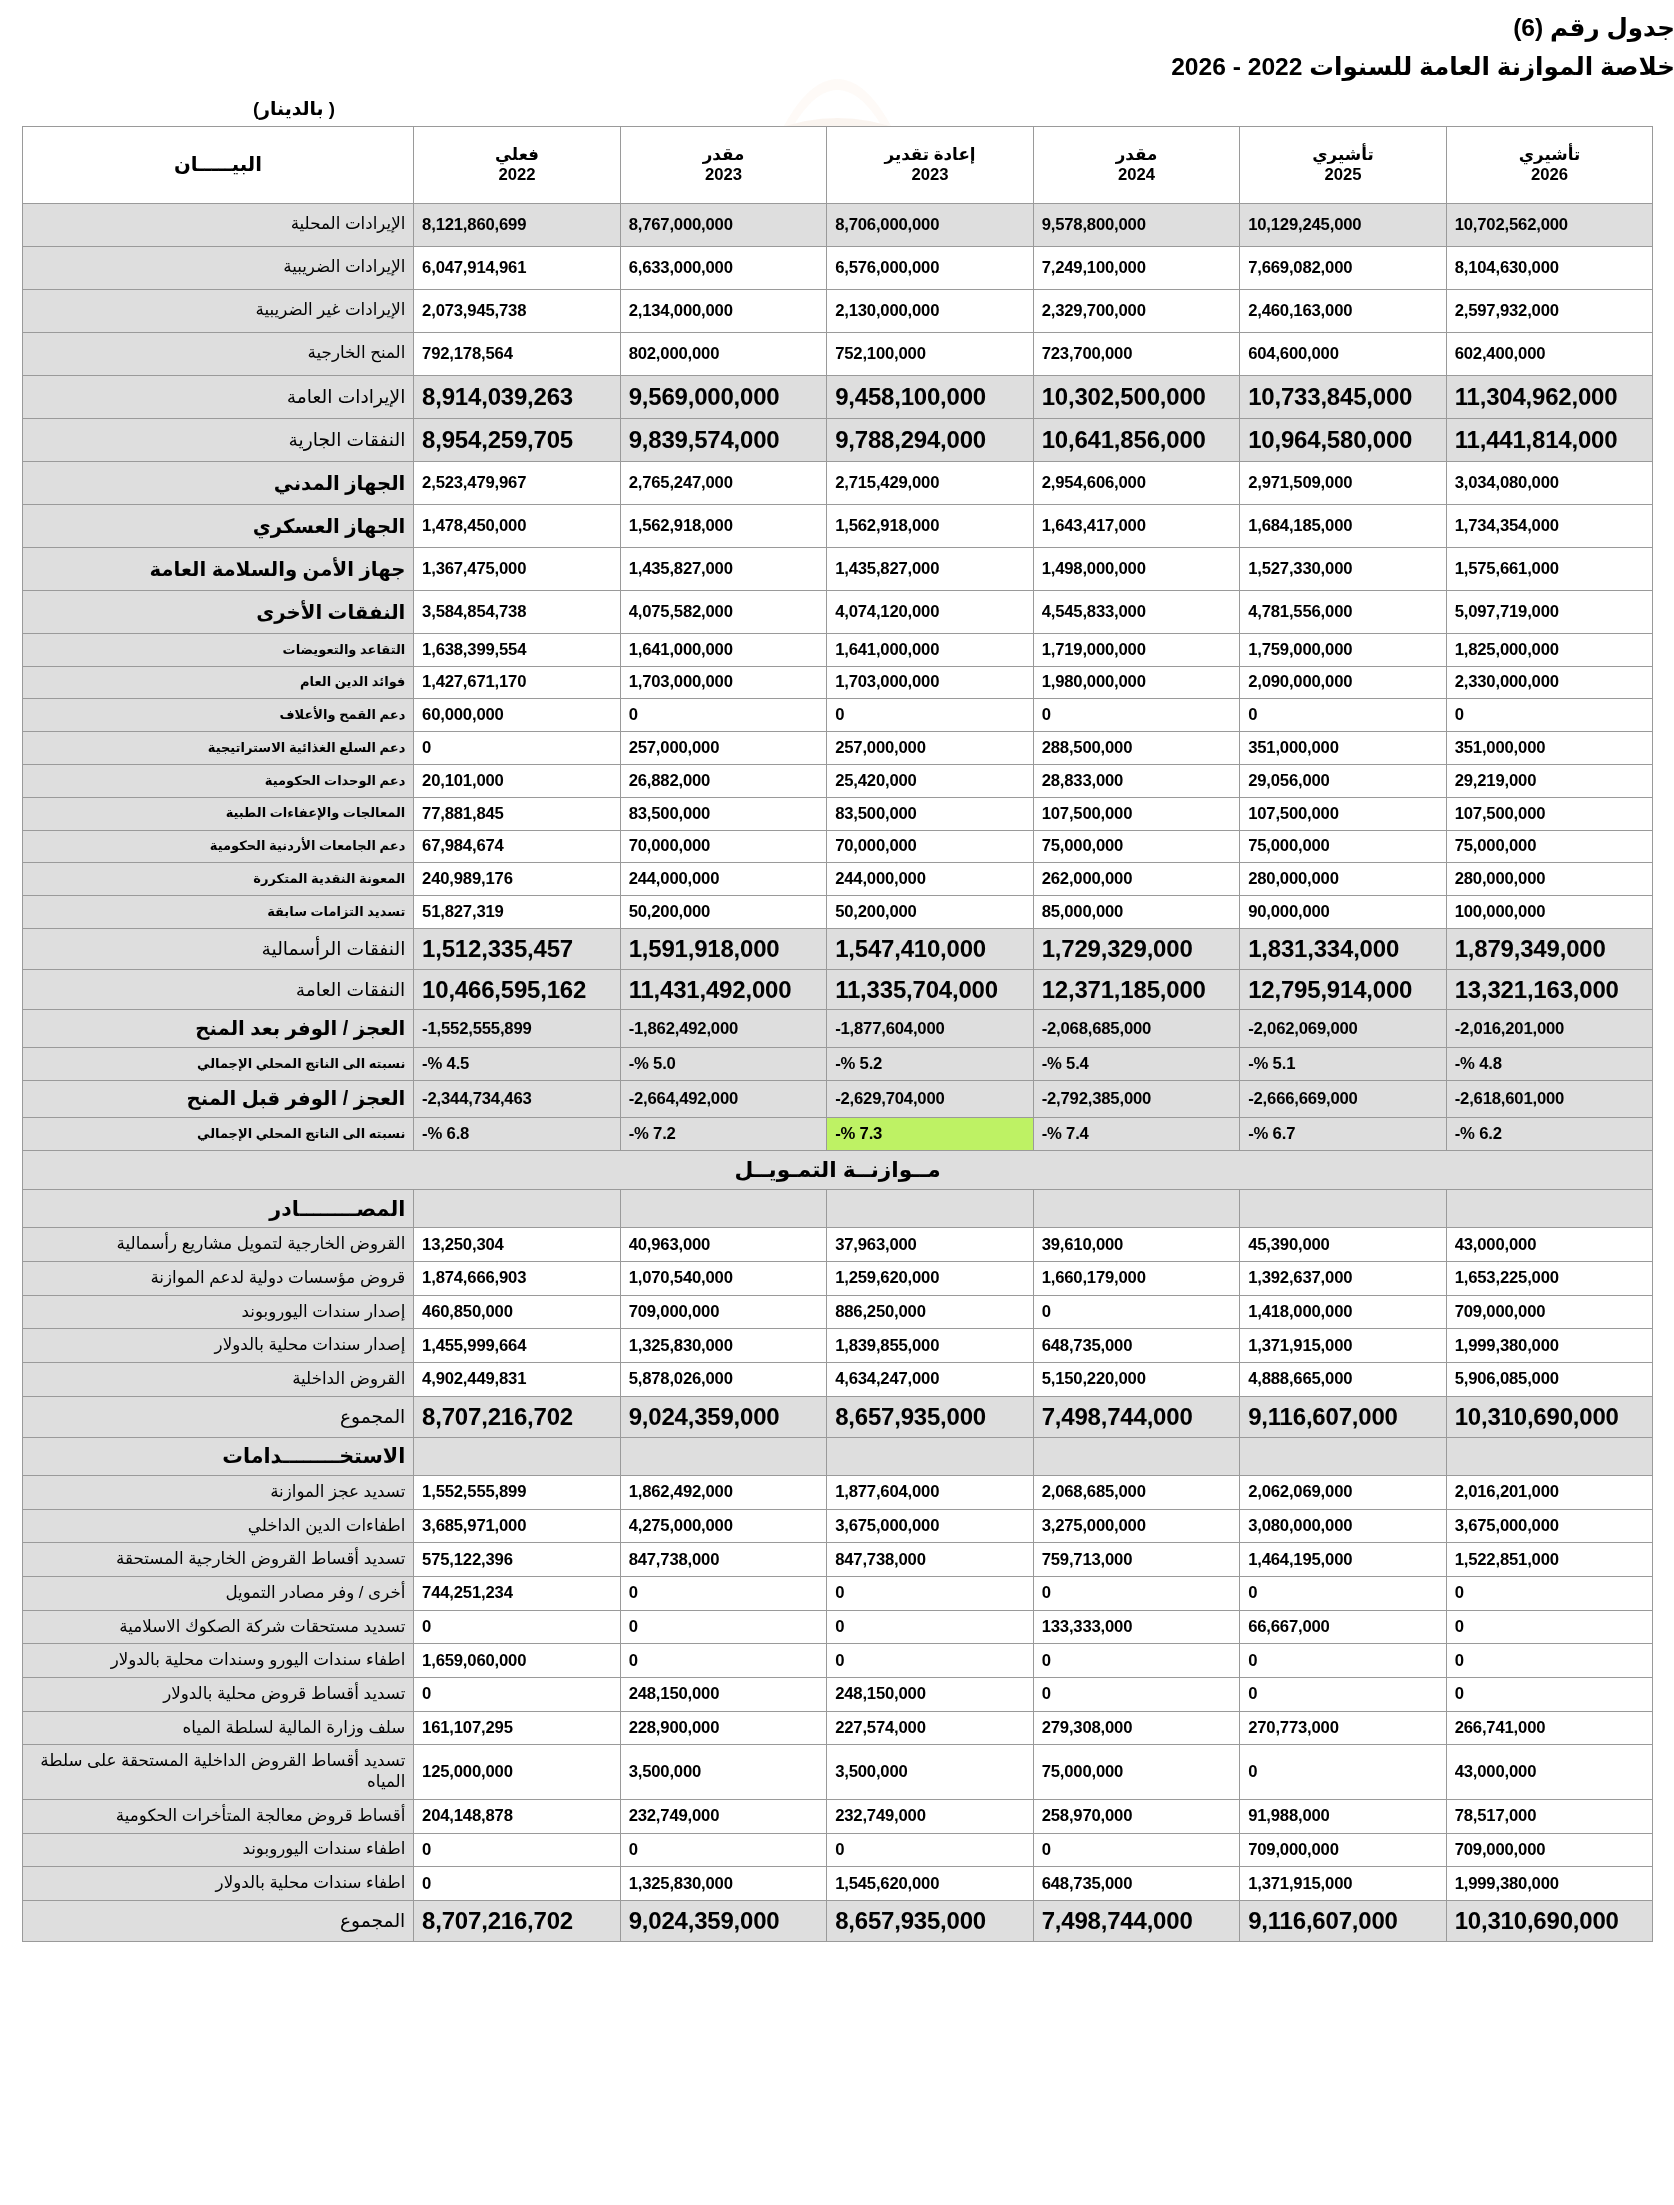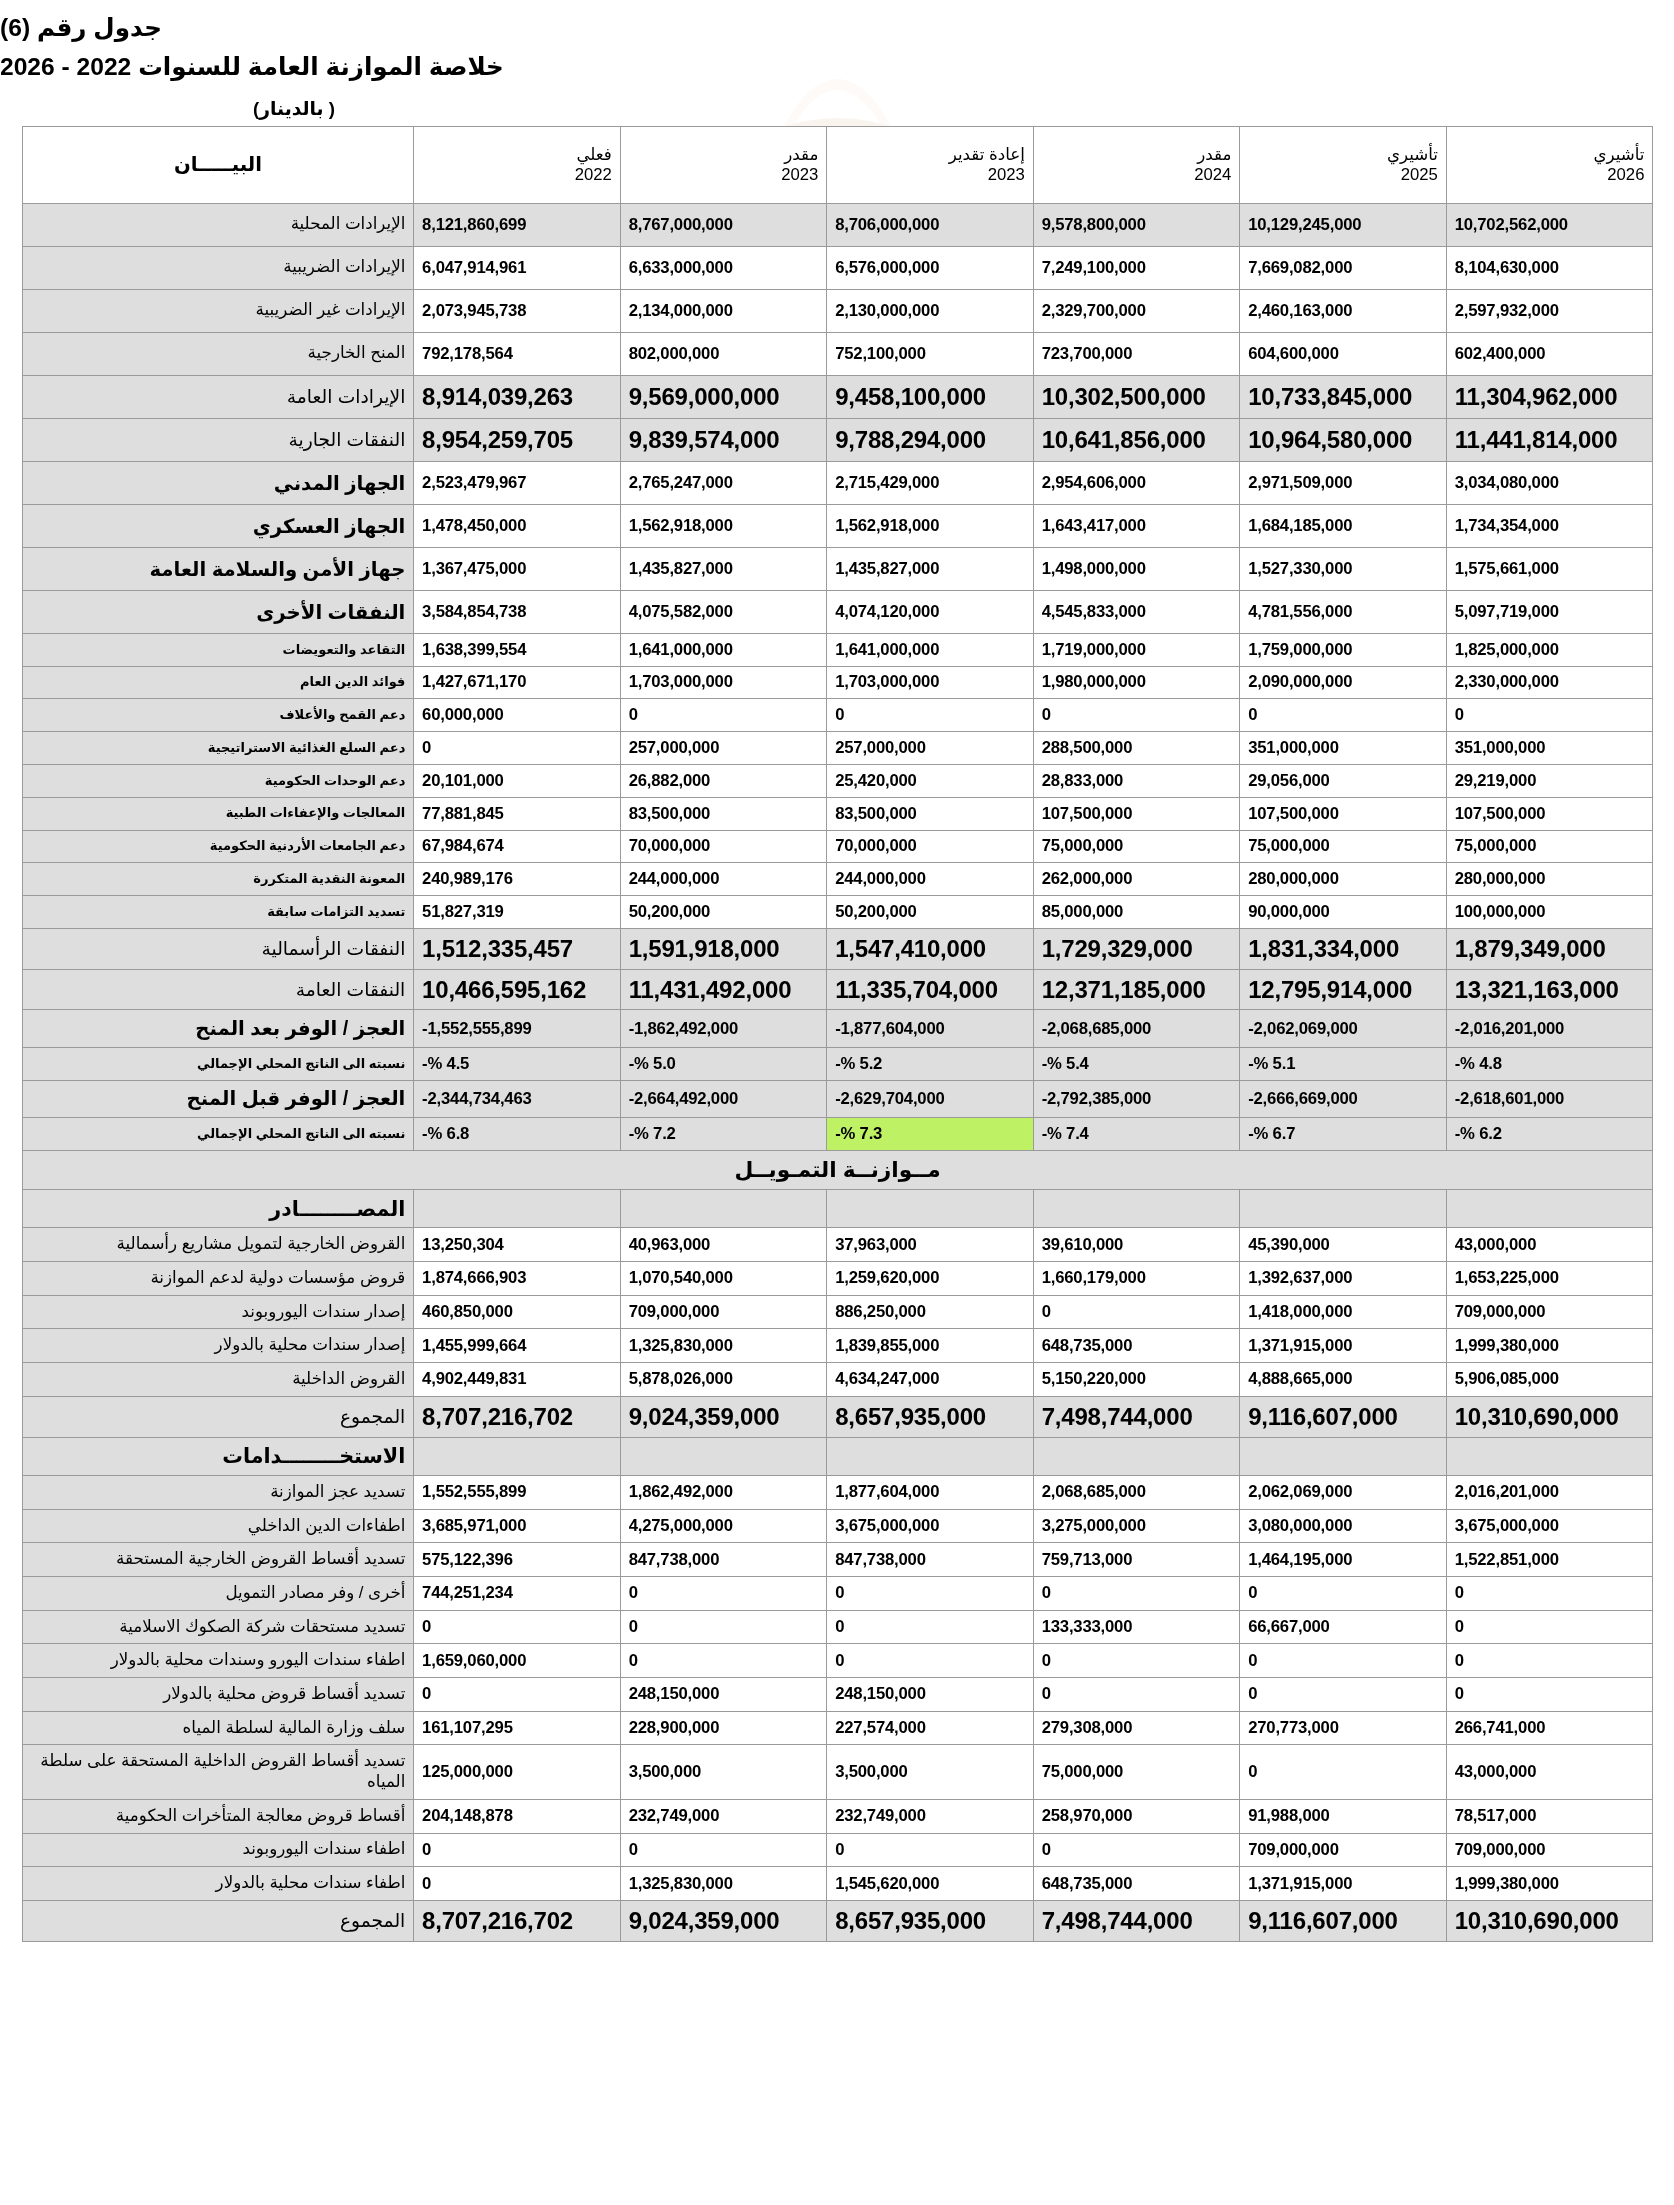--- a/index.html
+++ b/index.html
@@ -63,21 +63,21 @@
     font-size: 118px;
     font-weight: bold;
     color: #b9b9b9;
     white-space: nowrap;
   }
 
   
   .title-block {
     position: relative;
     z-index: 2;
-    text-align: left;
+    text-align: right;
     padding-top: 9.9px;
   }
   .title-main {
     font-size: 24.6px;
     font-weight: bold;
     line-height: 1.5;
   }
   .title-sub {
     font-size: 24.6px;
     font-weight: bold;
@@ -125,22 +125,21 @@
     height: 77px;
     border-color: #8d8d8d;
   }
   thead th.label-head {
     text-align: center;
     font-size: 19.7px;
     letter-spacing: 1px;
   }
   thead th .yr {
     display: block;
-    font-weight: normal;
-    text-align: right;
+    font-weight: bold;
   }
 
   td.label {
     text-align: right;
     font-weight: normal;
     font-size: 16.7px;
     padding-right: 11.8px;
     line-height: 1.25;
   }
   td.num {

